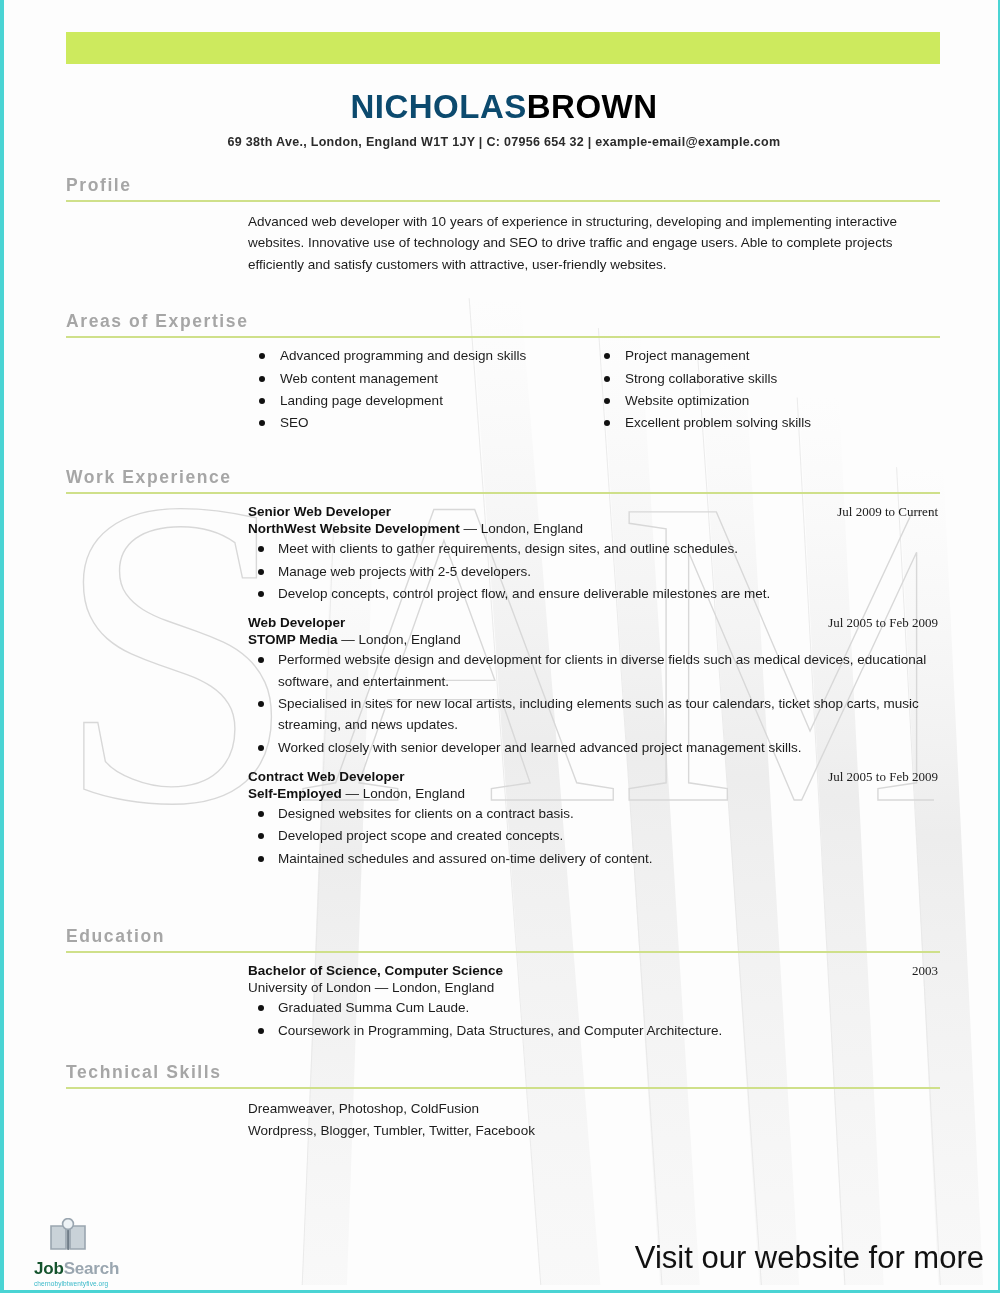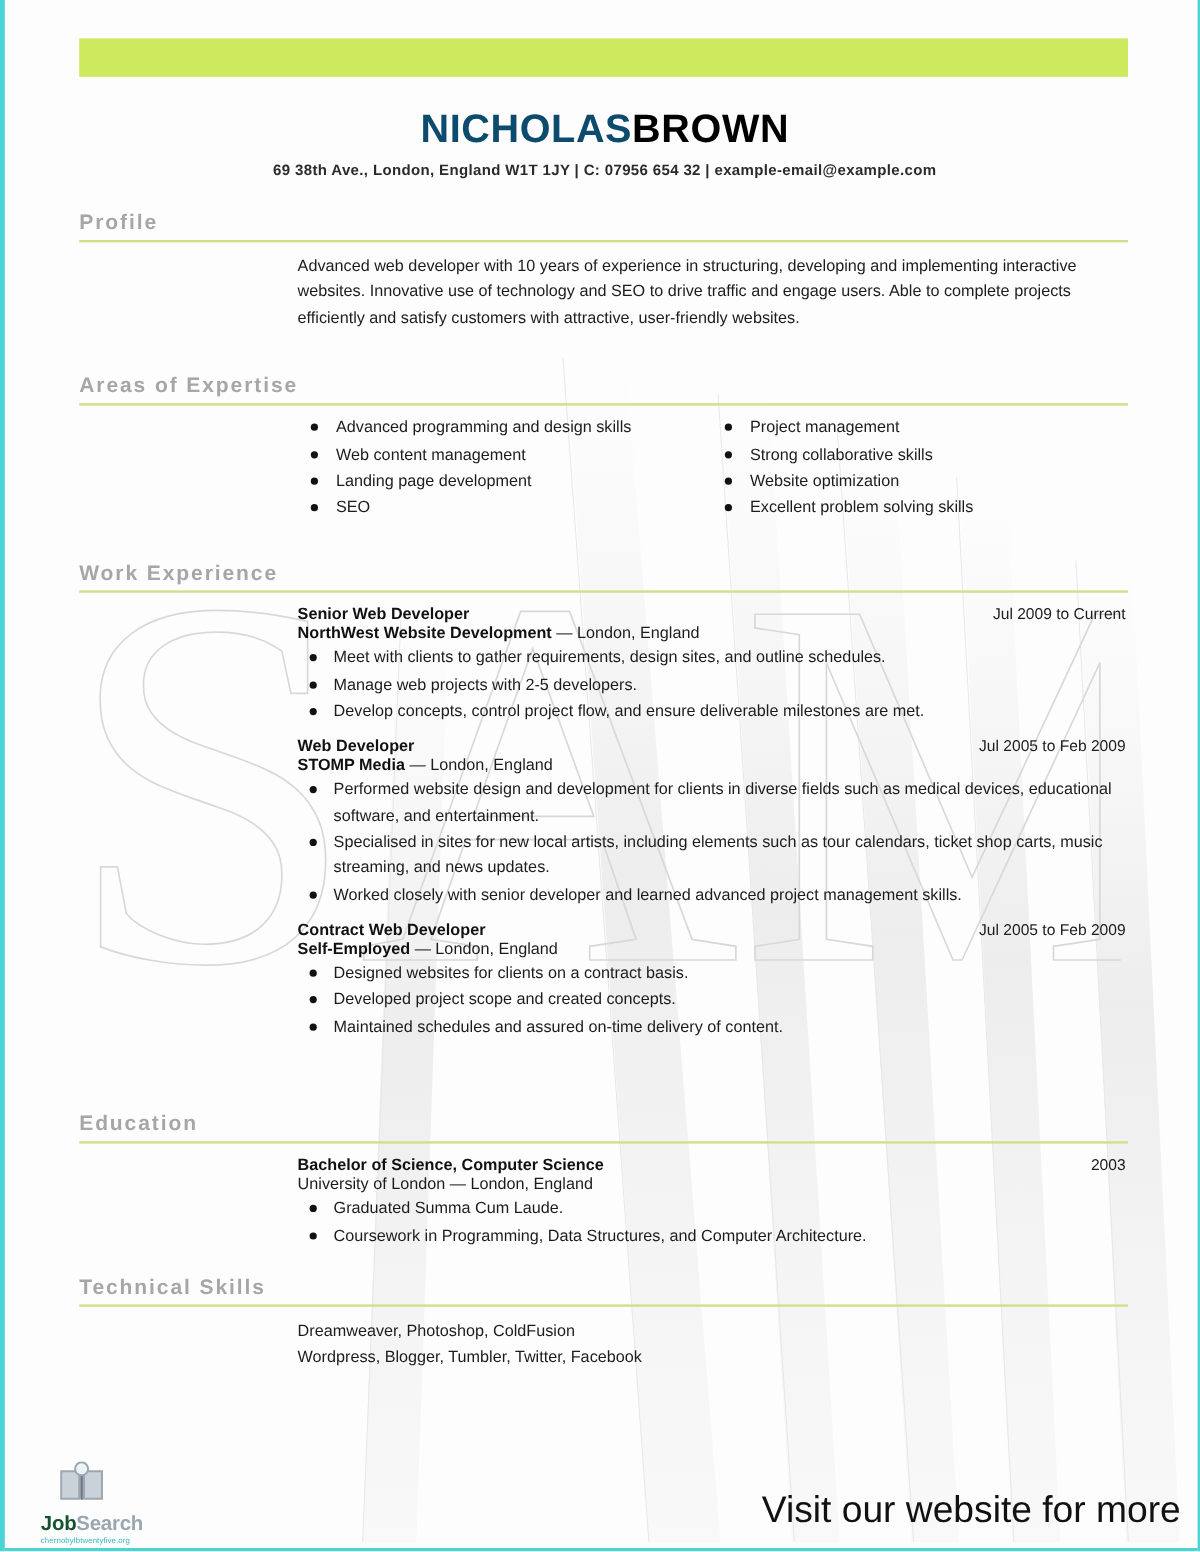--- a/index.html
+++ b/index.html
@@ -157,20 +157,21 @@
   .job-title {
     font-size: 13.5px;
     font-weight: bold;
     color: #111;
   }
   .job-dates {
     font-size: 13px;
     color: #1c1c1c;
     white-space: nowrap;
     padding-right: 2px;
+    font-family: Liberation Serif, serif;
   }
   .job-company {
     font-size: 13.5px;
     color: #1c1c1c;
     margin-top: 1px;
   }
   .job-company b { font-weight: bold; color:#111; }
   .job ul.bl { margin-top: 2px; }
   .job ul.bl li { padding-left: 30px; }
   .job ul.bl li:before { left: 10px; }

